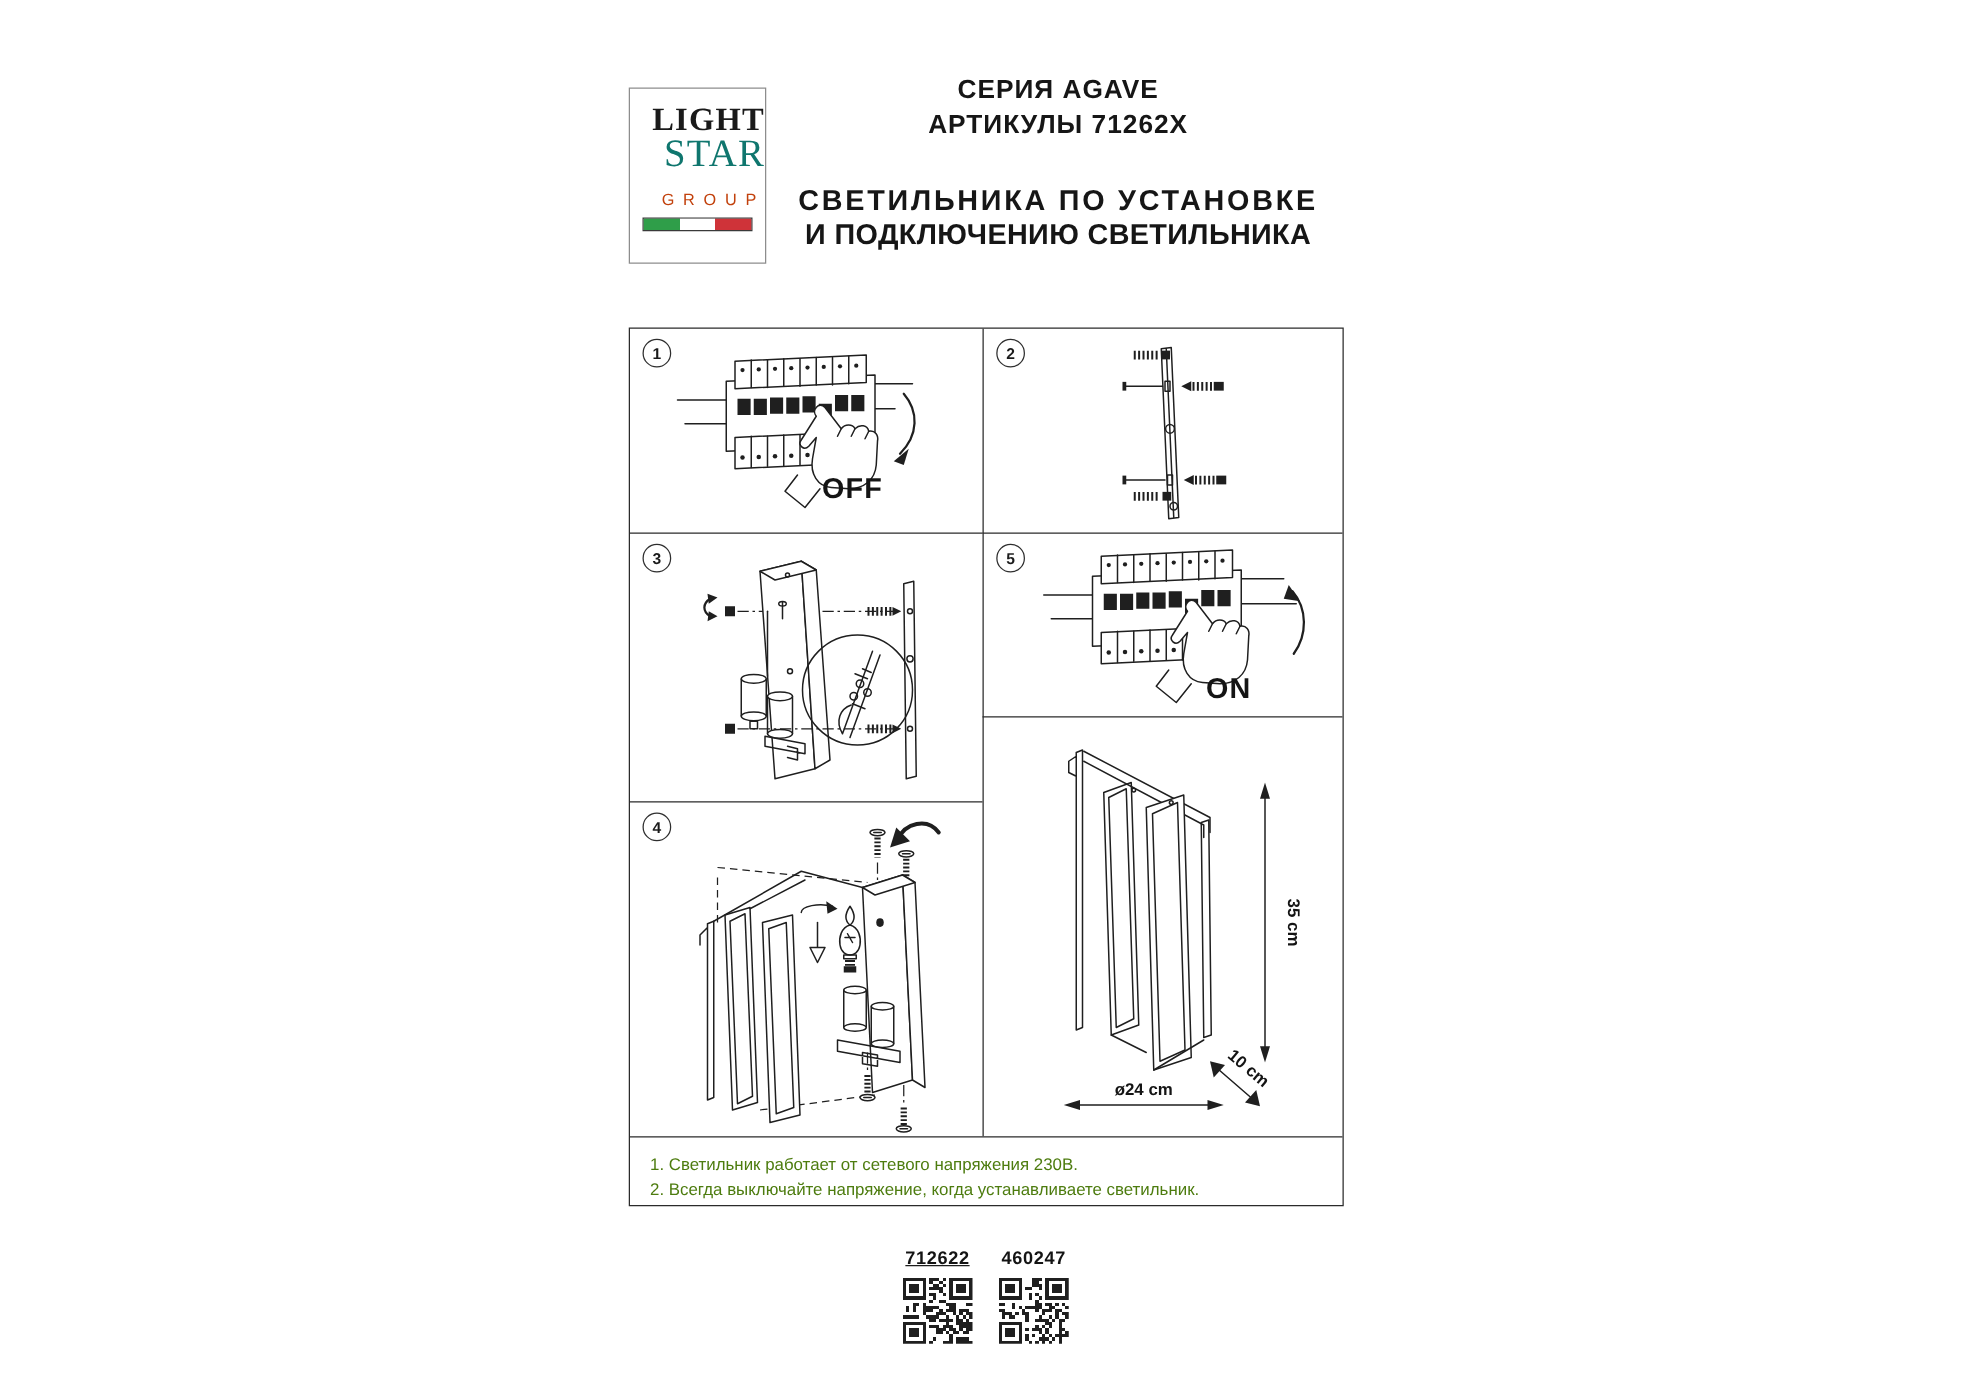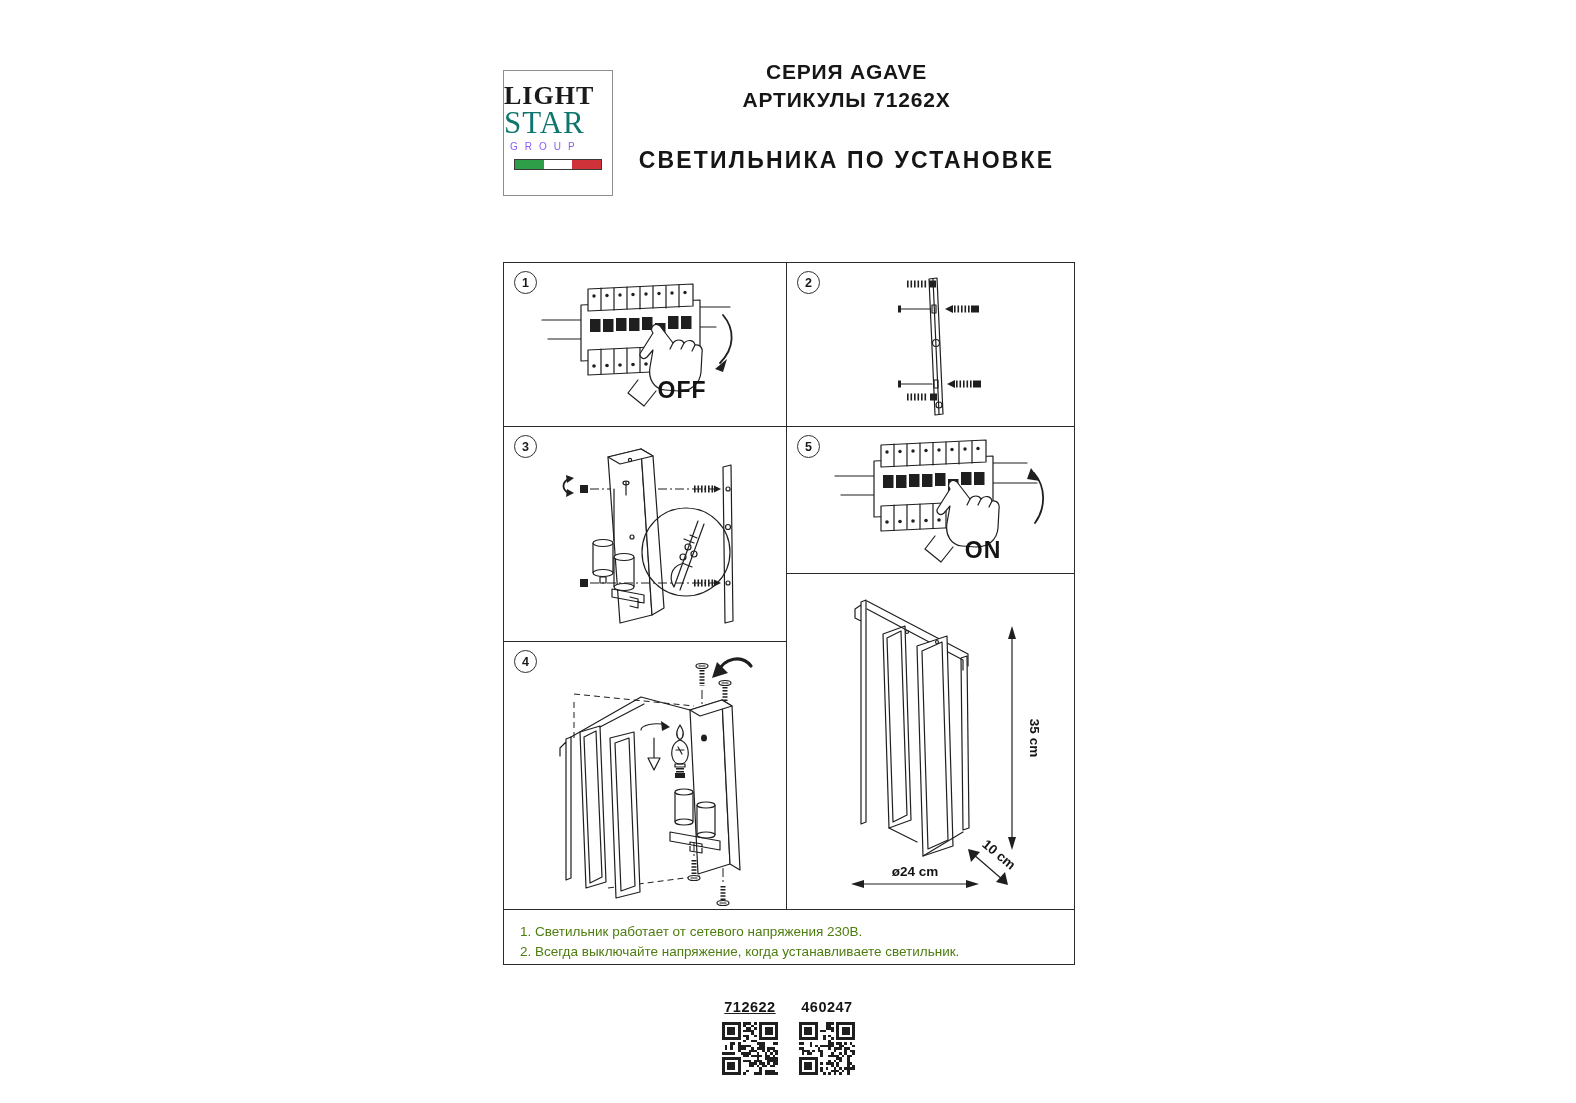--- a/index.html
+++ b/index.html
@@ -1,26 +1,26 @@
 <!DOCTYPE html>
 <html><head>
 <meta charset="utf-8">
 <style>
   html,body{margin:0;padding:0;background:#ffffff;}
   .page{position:relative;width:1576px;height:1103px;background:#fff;overflow:hidden;
         font-family:"Liberation Sans",sans-serif;color:#1c1c1c;}
 
   
-  .logo-box{position:absolute;left:503px;top:70px;width:110px;height:126px;
-            border:1px solid #8d8d8d;background:#fff;text-align:left;box-sizing:border-box;}
+  .logo-box{position:absolute;left:503px;top:70px;width:110px;height:141px;
+            border:1px solid #8d8d8d;background:#fff;text-align:right;box-sizing:border-box;}
   .logo-light{margin-top:13px;font-family:"Liberation Serif",serif;font-weight:700;
               font-size:26px;line-height:24px;letter-spacing:1px;color:#1a1a1a;}
   .logo-star{font-family:"Liberation Serif",serif;font-weight:400;font-size:31px;
              line-height:29px;letter-spacing:1px;color:#0f766e;}
-  .logo-group{font-size:10px;letter-spacing:7px;margin-top:4px;margin-left:6px;color:#8b5cf6;}
+  .logo-group{font-size:13px;letter-spacing:7px;margin-top:15px;margin-left:6px;color:#c2410c;}
   .logo-flag{margin:7px auto 0;width:86px;height:9px;border:1px solid #3a3a3a;display:flex;}
   .logo-flag span{flex:1;}
 
   
   .title-block{position:absolute;left:620px;top:58px;width:453px;text-align:center;
                font-weight:700;color:#161616;}
   .t-series{font-size:21px;line-height:28px;letter-spacing:0.8px;}
   .t-articles{font-size:21px;line-height:28px;letter-spacing:0.8px;}
   .t-instr1{margin-top:33px;font-size:23px;line-height:27px;letter-spacing:2.2px;}
   .t-instr2{font-size:23px;line-height:27px;letter-spacing:0.3px;}
@@ -75,20 +75,21 @@
       <span style="background:#2f9e49"></span>
       <span style="background:#ffffff"></span>
       <span style="background:#cf3339"></span>
     </div>
   </div>
 
   <div class="title-block">
     <div class="t-series">СЕРИЯ AGAVE</div>
     <div class="t-articles">АРТИКУЛЫ 71262X</div>
     <div class="t-instr1">СВЕТИЛЬНИКА ПО УСТАНОВКЕ</div>
+    <div class="t-instr2">И ПОДКЛЮЧЕНИЮ СВЕТИЛЬНИКА</div>
   </div>
 
   <div class="grid">
     <div class="divider" style="left:282px;top:0;width:1px;height:646px;"></div>
     <div class="divider" style="left:0;top:163px;width:282px;height:1px;"></div>
     <div class="divider" style="left:0;top:378px;width:282px;height:1px;"></div>
     <div class="divider" style="left:282px;top:163px;width:288px;height:1px;"></div>
     <div class="divider" style="left:282px;top:310px;width:288px;height:1px;"></div>
     <div class="divider" style="left:0;top:646px;width:570px;height:1px;"></div>
 

